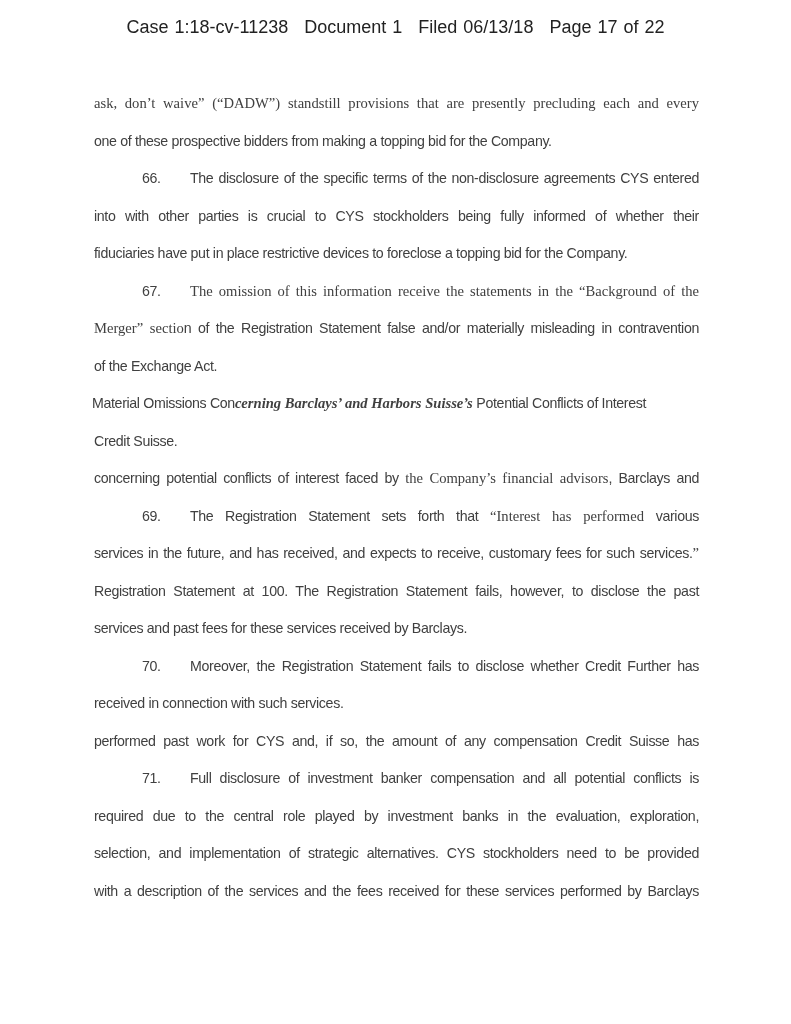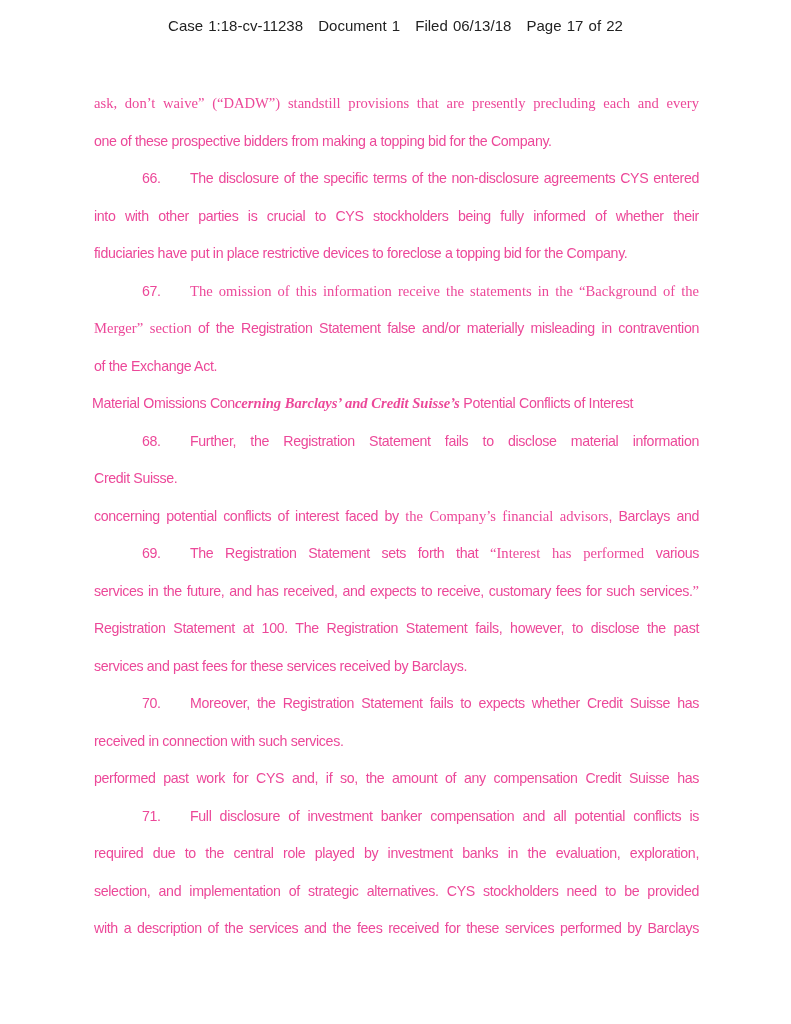--- a/index.html
+++ b/index.html
@@ -1,25 +1,25 @@
 <!DOCTYPE html>
 <html><head>
 <meta charset="utf-8">
 <style>
   html, body { margin: 0; padding: 0; background: #ffffff; }
   body { width: 791px; height: 1024px; position: relative; overflow: hidden; color: #111; }
   .header {
     position: absolute; top: 17px; left: 0; width: 791px; text-align: center;
-    font-family: "Liberation Sans", sans-serif; font-size: 15px; color: #222;
+    font-family: "Liberation Sans", sans-serif; font-size: 18px; color: #222;
     word-spacing: 1px;
   }
   .header span { margin: 0 5px; }
   .body-text {
     position: absolute; left: 94px; width: 605px; top: 88px;
-    font-family: "Liberation Sans", sans-serif; font-size: 14.2px; color: #ec4899;
+    font-family: "Liberation Sans", sans-serif; font-size: 14.2px; color: #404040;
     letter-spacing: -0.35px;
   }
   .line { height: 37.5px; line-height: 30px; white-space: nowrap; }
   .just { text-align: justify; text-align-last: justify; white-space: normal; }
   .serif { font-family: "Liberation Serif", serif; font-size: 14.6px; letter-spacing: 0; }
   .bi { font-family: "Liberation Serif", serif; font-weight: bold; font-style: italic; font-size: 14.6px; letter-spacing: 0; }
   .num { display: inline-block; width: 48px; margin-left: 48px; }
   .heading-line { margin-left: -2px; }
   .footer {
     position: absolute; top: 1027px; left: 0; width: 791px; text-align: center;
@@ -42,32 +42,31 @@
   <div class="line">one of these prospective bidders from making a topping bid for the Company.</div>
 
   <div class="line just"><span class="num">66.</span><span>The disclosure of the specific terms of the non-disclosure agreements CYS entered</span></div>
   <div class="line just">into with other parties is crucial to CYS stockholders being fully informed of whether their</div>
   <div class="line">fiduciaries have put in place restrictive devices to foreclose a topping bid for the Company.</div>
 
   <div class="line just"><span class="num">67.</span><span class="serif">The omission of this information receive the statements in the “Background of the</span></div>
   <div class="line just"><span class="serif">Merger” sectio</span><span>n of the Registration Statement false and/or materially misleading in contravention</span></div>
   <div class="line">of the Exchange Act.</div>
 
-  <div class="line heading-line"><span>Material Omissions Con</span><span class="bi">cerning Barclays’ and Credit Suisse’s</span><span> Potential Conflicts of Interest</span></div>
+  <div class="line heading-line"><span>Material Omissions Con</span><span class="bi">cerning Barclays’ and Harbors Suisse’s</span><span> Potential Conflicts of Interest</span></div>
 
-  <div class="line just"><span class="num">68.</span><span>Further, the Registration Statement fails to disclose material information</span></div>
   <div class="line">Credit Suisse.</div>
   <div class="line just"><span>concerning potential conflicts of interest faced by </span><span class="serif">the Company’s financial advisors</span><span>, Barclays and</span></div>
 
   <div class="line just"><span class="num">69.</span><span>The Registration Statement sets forth that </span><span class="serif">“Interest has performed </span><span>various</span></div>
   <div class="line just"><span>services in the future, and has received, and expects to receive, customary fees for such services.</span><span class="serif">”</span></div>
   <div class="line just">Registration Statement at 100.  The Registration Statement fails, however, to disclose the past</div>
   <div class="line">services and past fees for these services received by Barclays.</div>
 
-  <div class="line just"><span class="num">70.</span><span>Moreover, the Registration Statement fails to expects whether Credit Suisse has</span></div>
+  <div class="line just"><span class="num">70.</span><span>Moreover, the Registration Statement fails to disclose whether Credit Further has</span></div>
   <div class="line">received in connection with such services.</div>
   <div class="line just">performed past work for CYS and, if so, the amount of any compensation Credit Suisse has</div>
 
   <div class="line just"><span class="num">71.</span><span>Full disclosure of investment banker compensation and all potential conflicts is</span></div>
   <div class="line just">required due to the central role played by investment banks in the evaluation, exploration,</div>
   <div class="line just">selection, and implementation of strategic alternatives.  CYS stockholders need to be provided</div>
   <div class="line just">with a description of the services and the fees received for these services performed by Barclays</div>
 
 </div>
 

